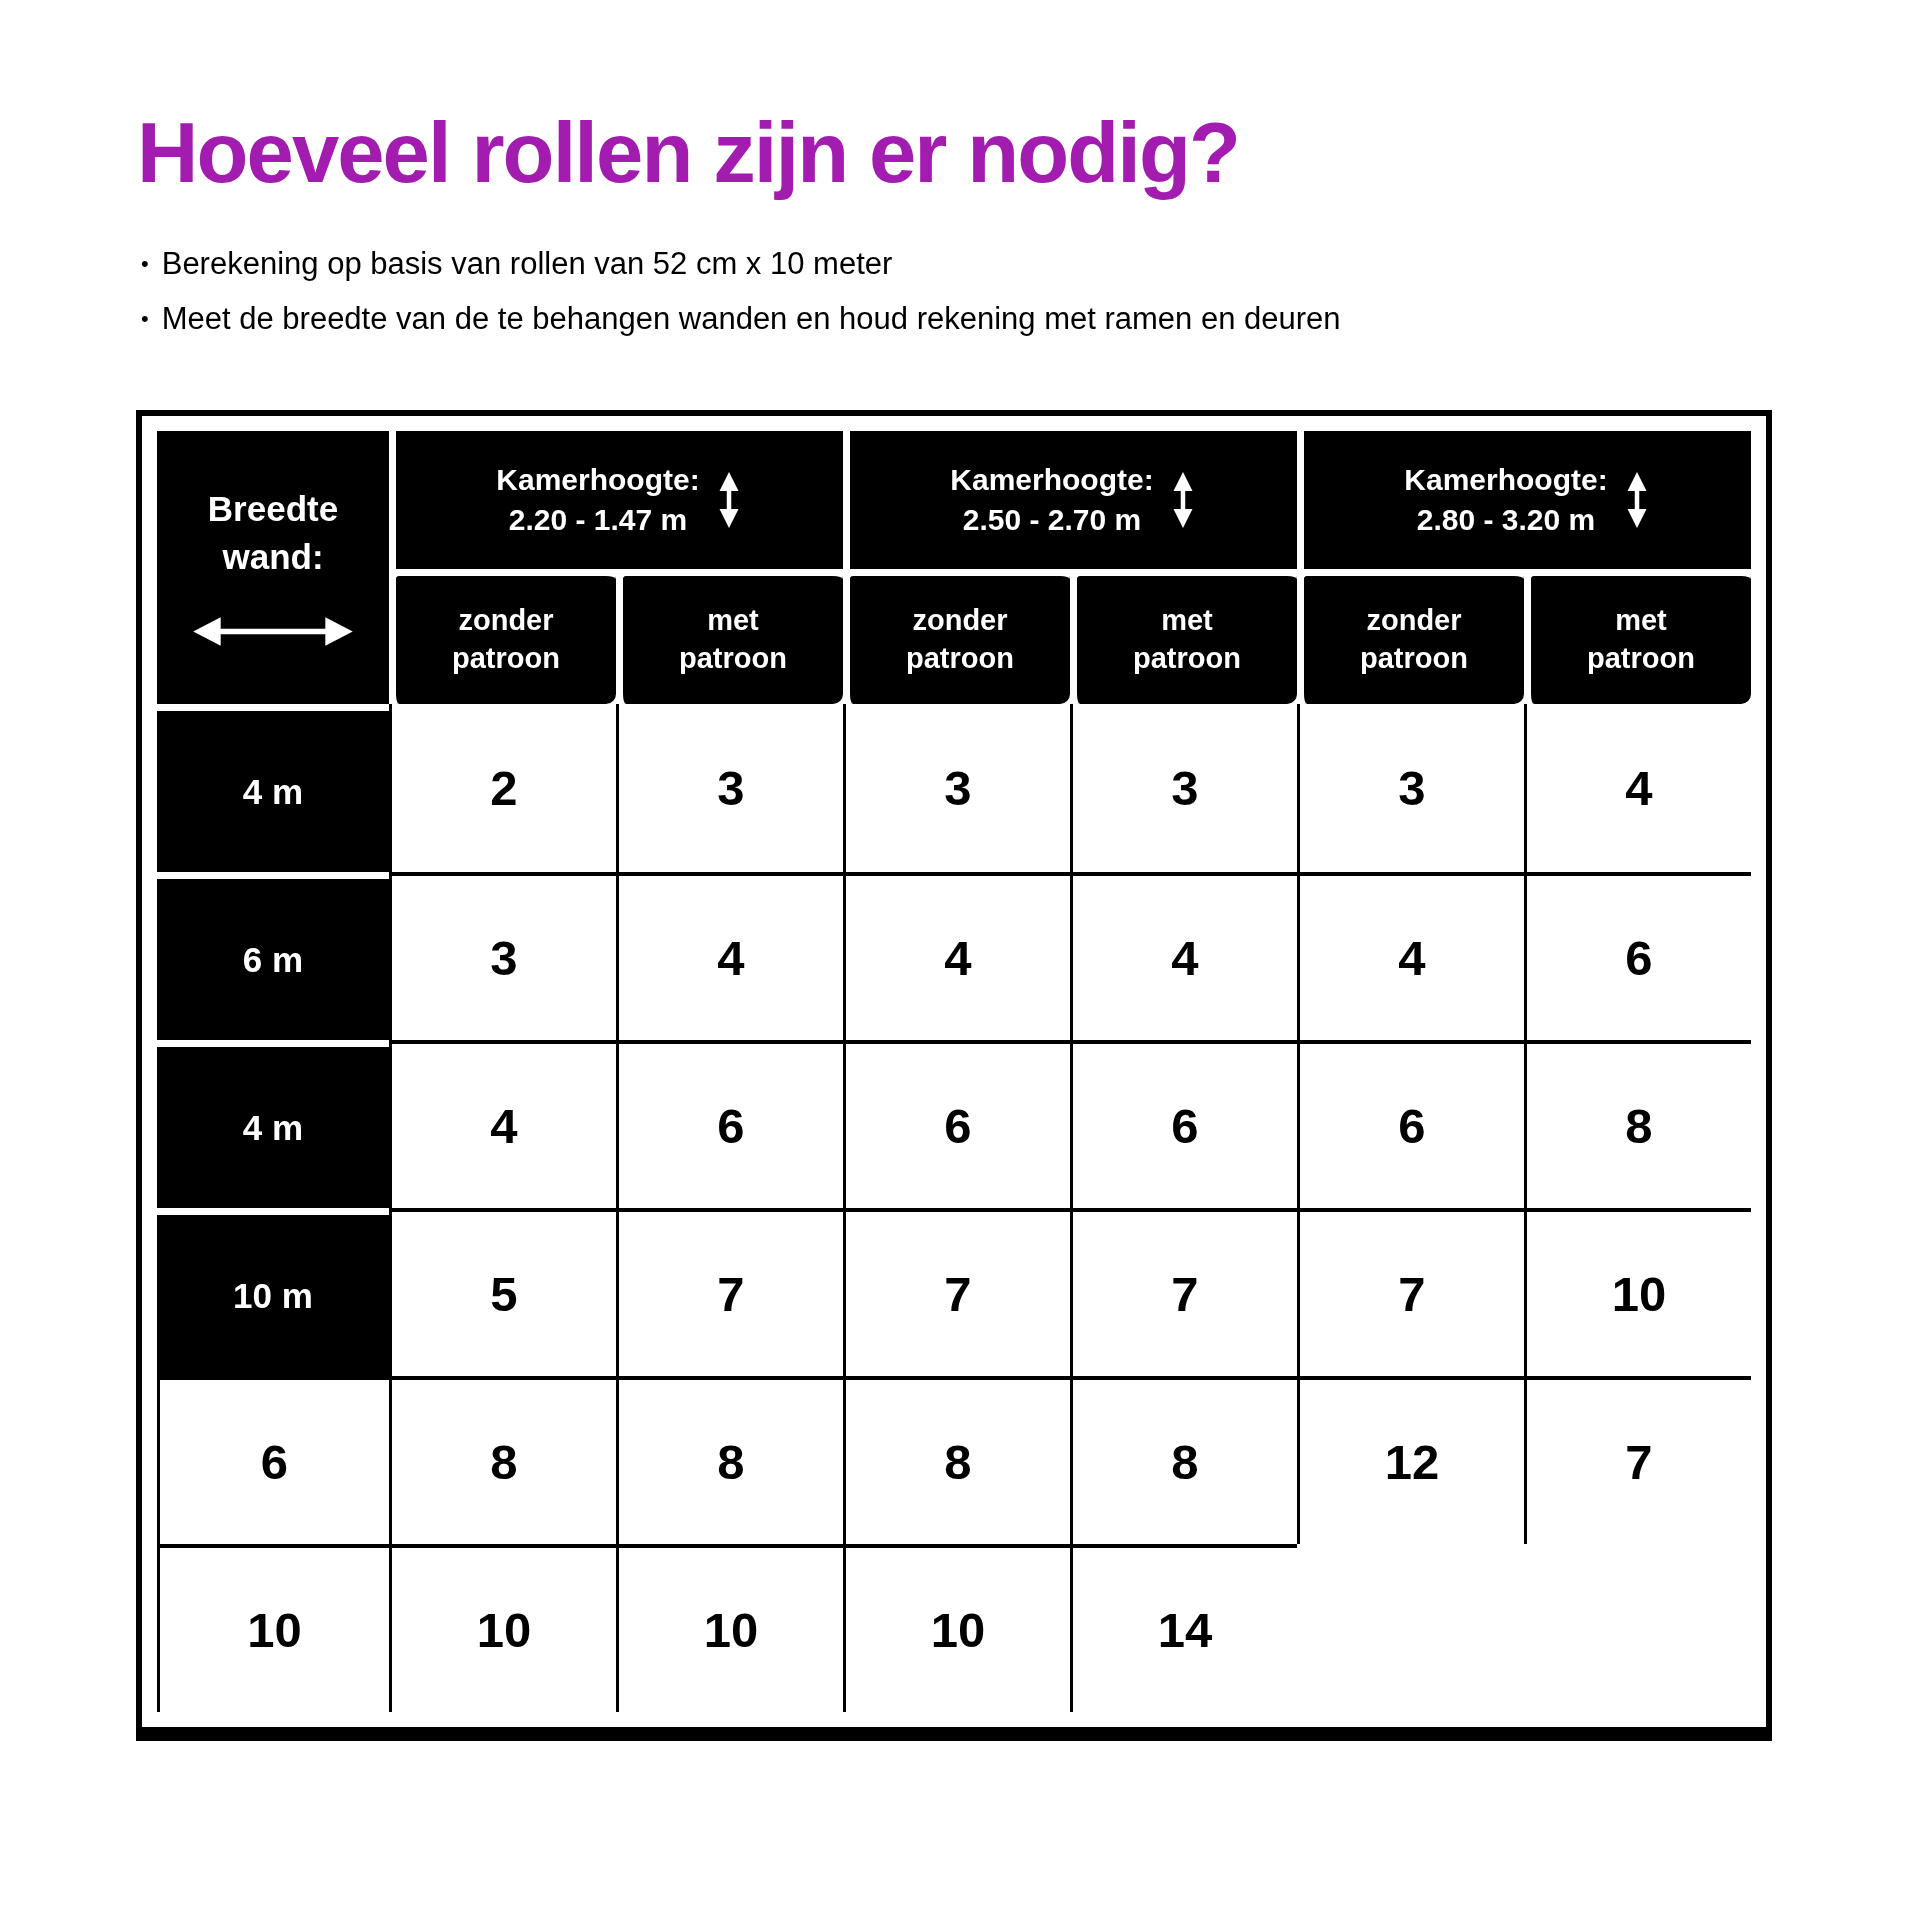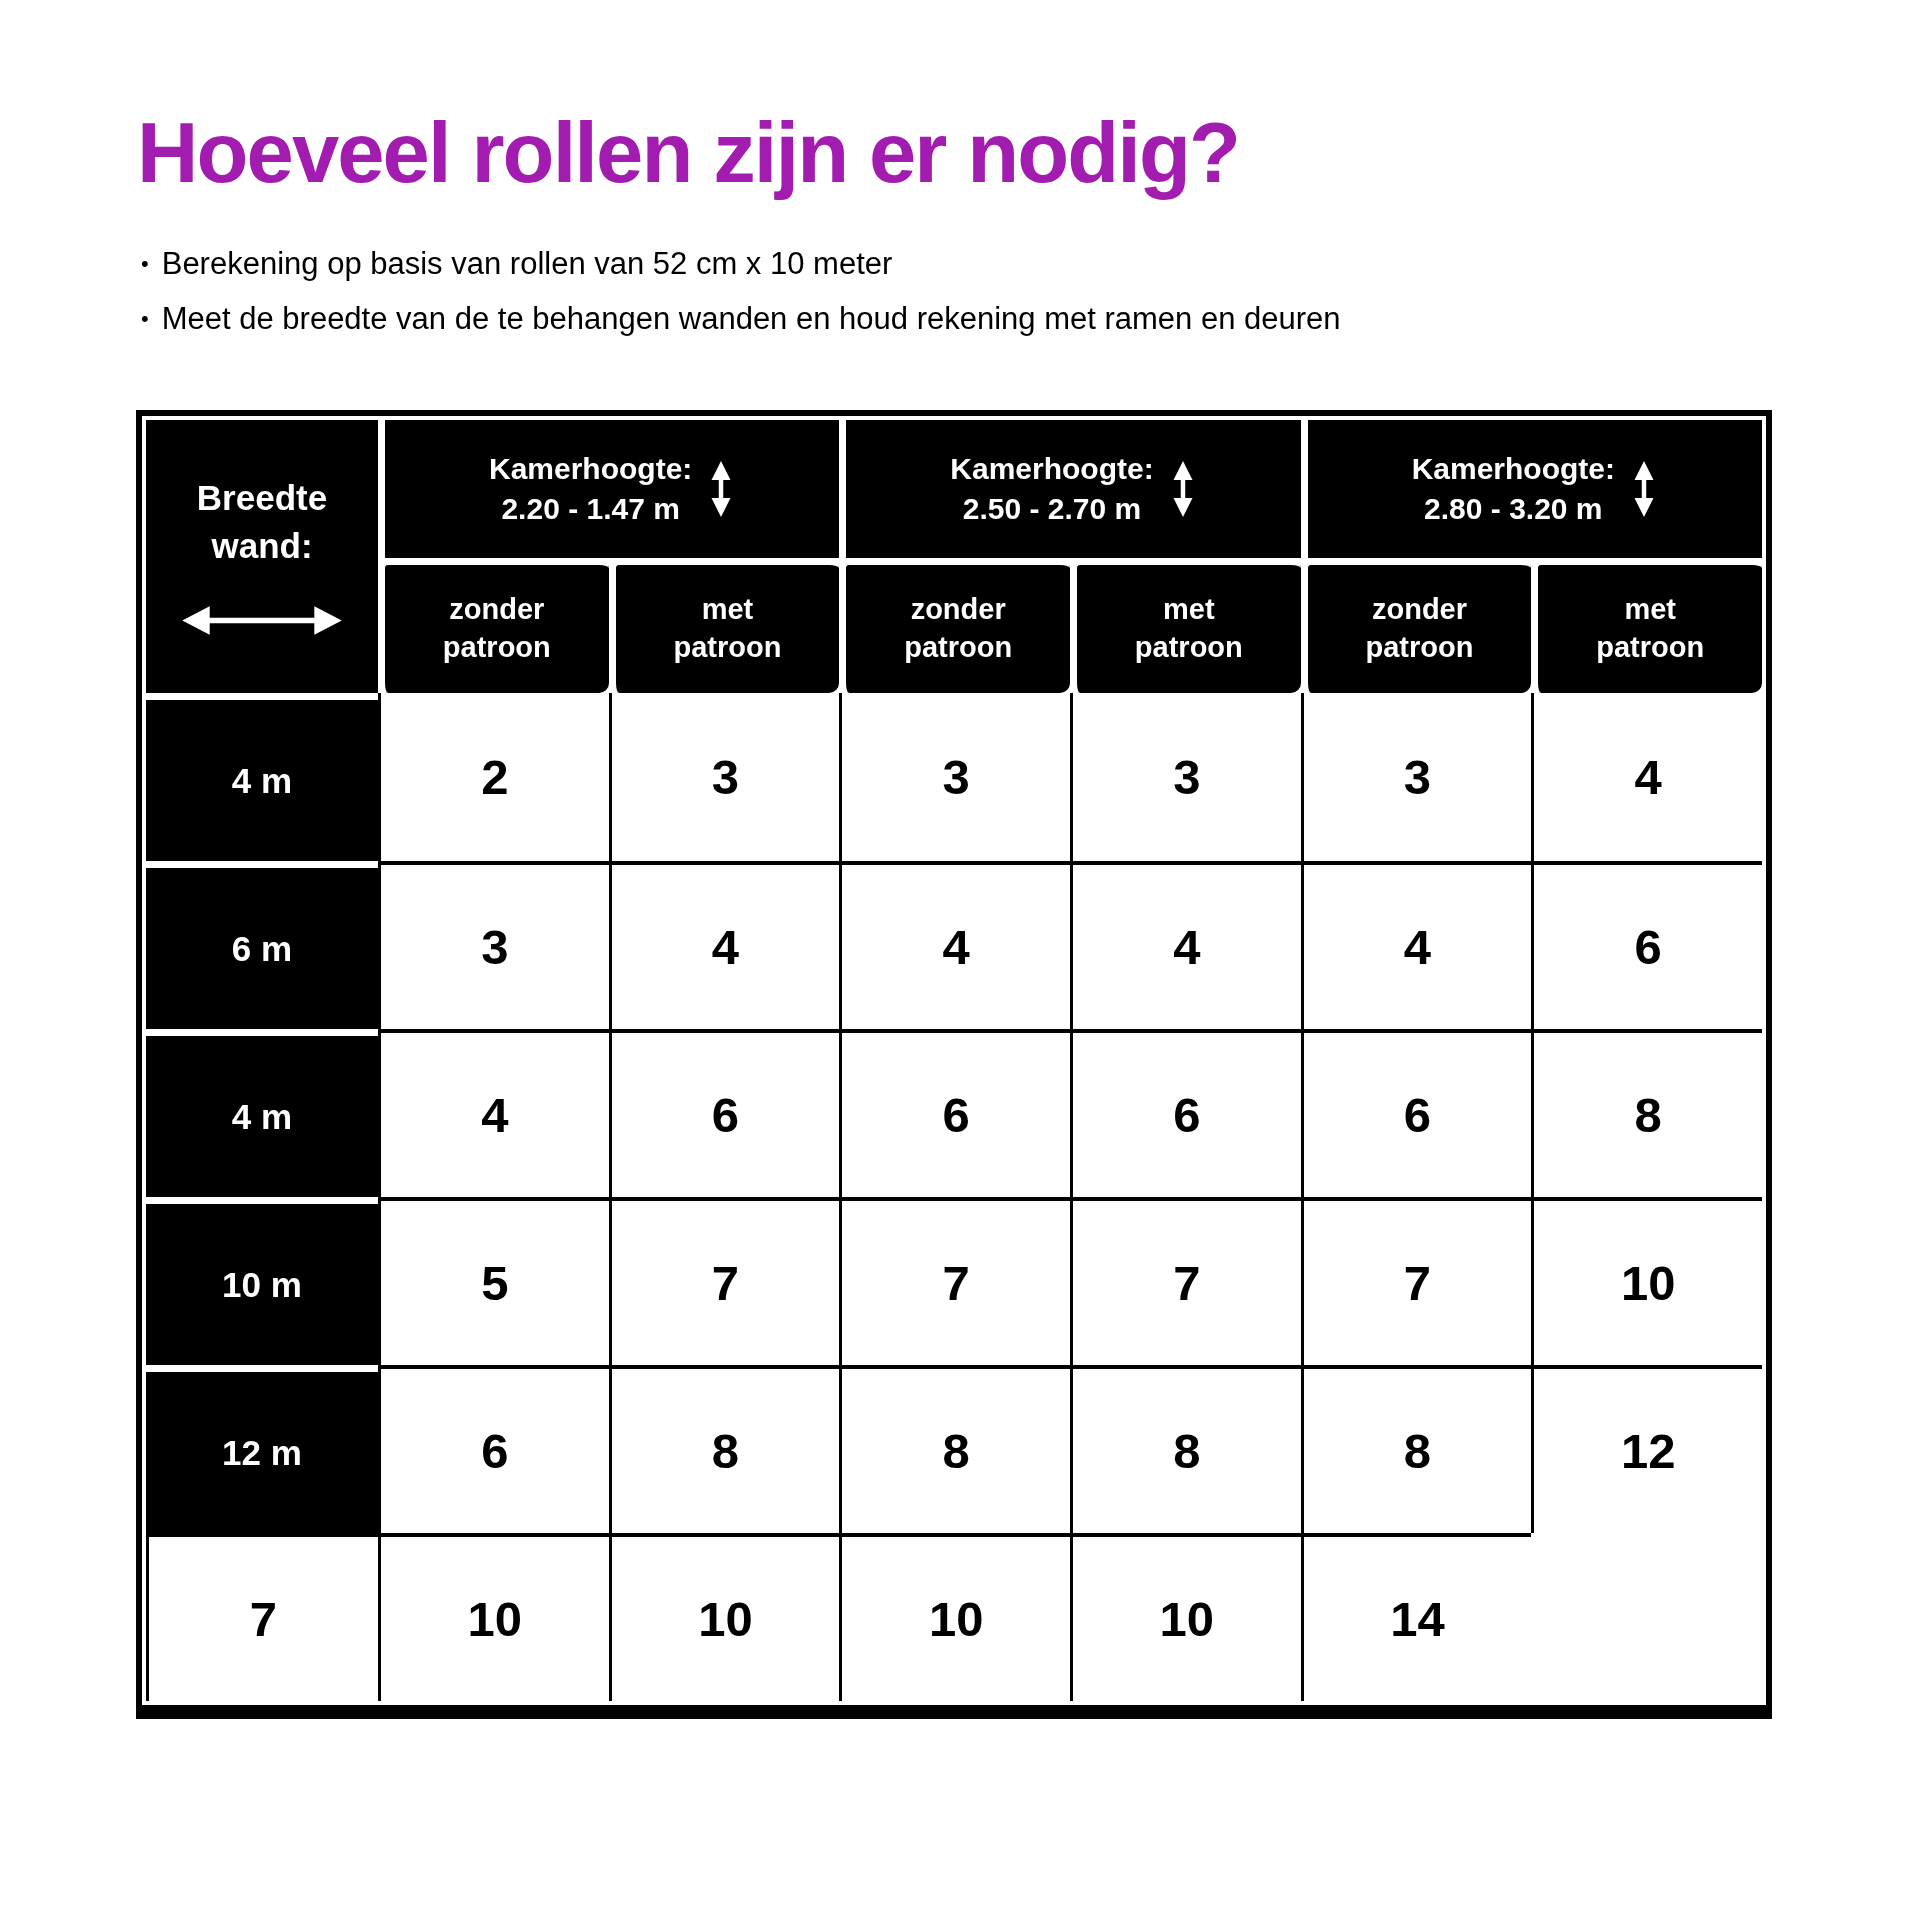--- a/index.html
+++ b/index.html
@@ -46,21 +46,21 @@
   .roll-table {
     position: absolute;
     left: 136px; top: 410px;
     width: 1636px;
     display: grid;
     grid-template-columns: 232px repeat(6, 1fr);
     grid-template-rows: 138px 135px repeat(6, 168px);
     background: #ffffff;
     border: 6.4px solid #000000;
     border-bottom-width: 14px;
-    padding: 4px;
+    padding: 15px;
   }
   .cell {
     display: flex;
     align-items: center;
     justify-content: center;
     text-align: center;
   }
   .blackcell { background: #000000; color: #ffffff; }
 
   
@@ -230,21 +230,20 @@
   <div class="cell data">8</div>
 
   <div class="cell blackcell rowhead">10 m</div>
   <div class="cell data">5</div>
   <div class="cell data">7</div>
   <div class="cell data">7</div>
   <div class="cell data">7</div>
   <div class="cell data">7</div>
   <div class="cell data">10</div>
 
-  <div class="cell blackcell rowhead">12 m</div>
   <div class="cell data">6</div>
   <div class="cell data">8</div>
   <div class="cell data">8</div>
   <div class="cell data">8</div>
   <div class="cell data">8</div>
   <div class="cell data">12</div>
 
   <div class="cell data">7</div>
   <div class="cell data">10</div>
   <div class="cell data">10</div>

